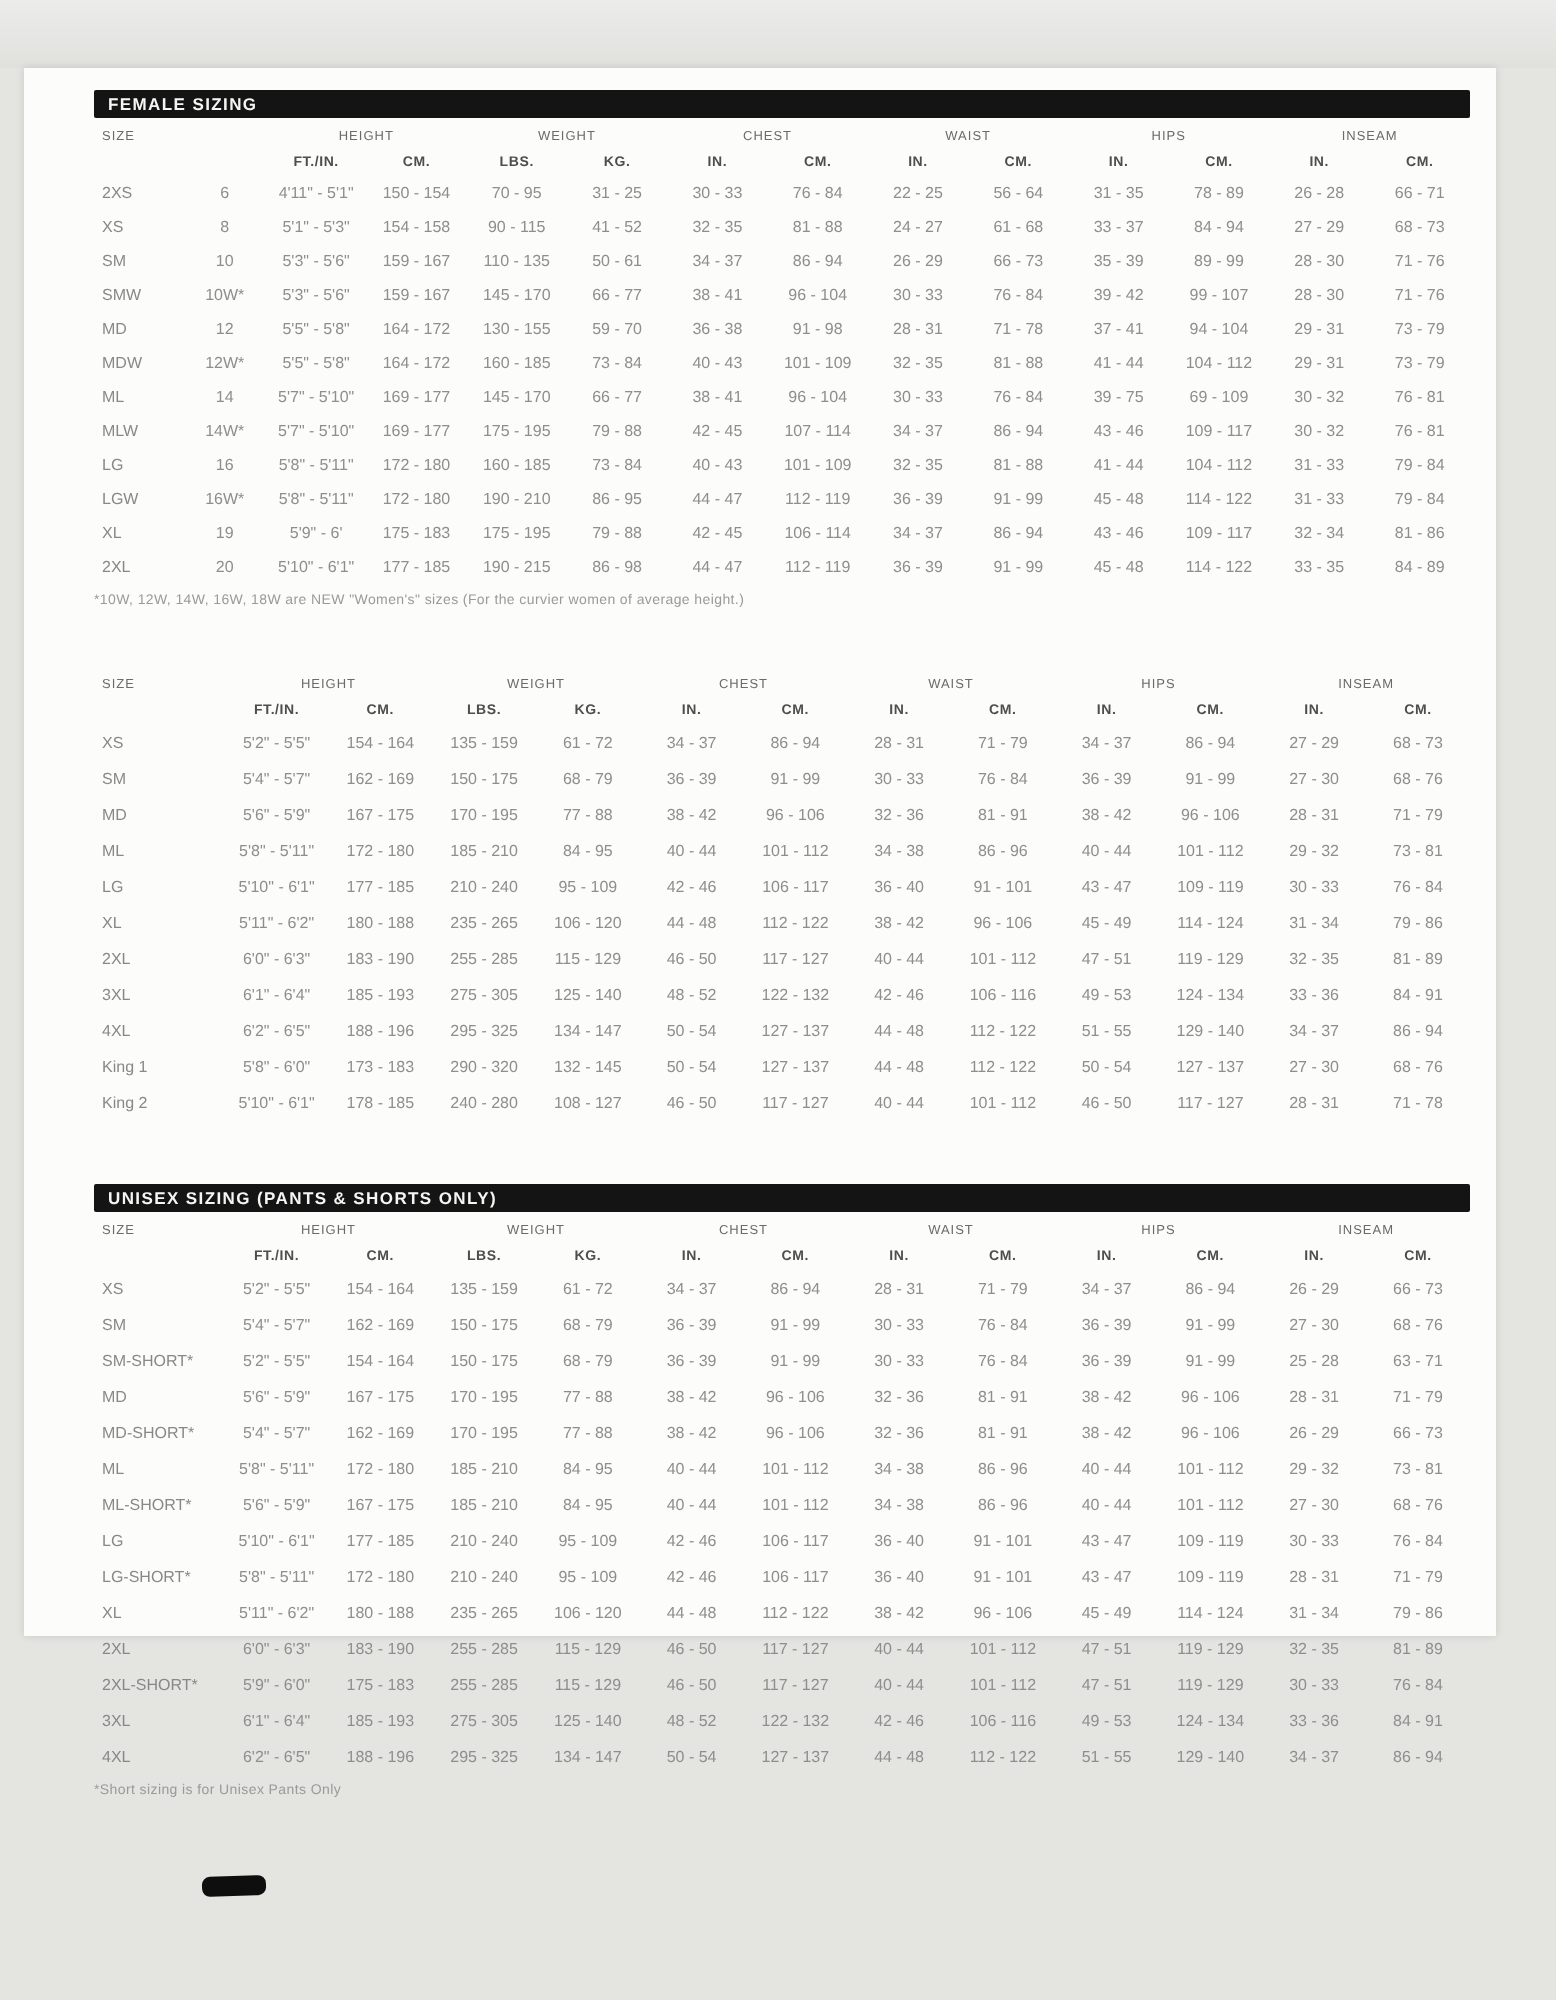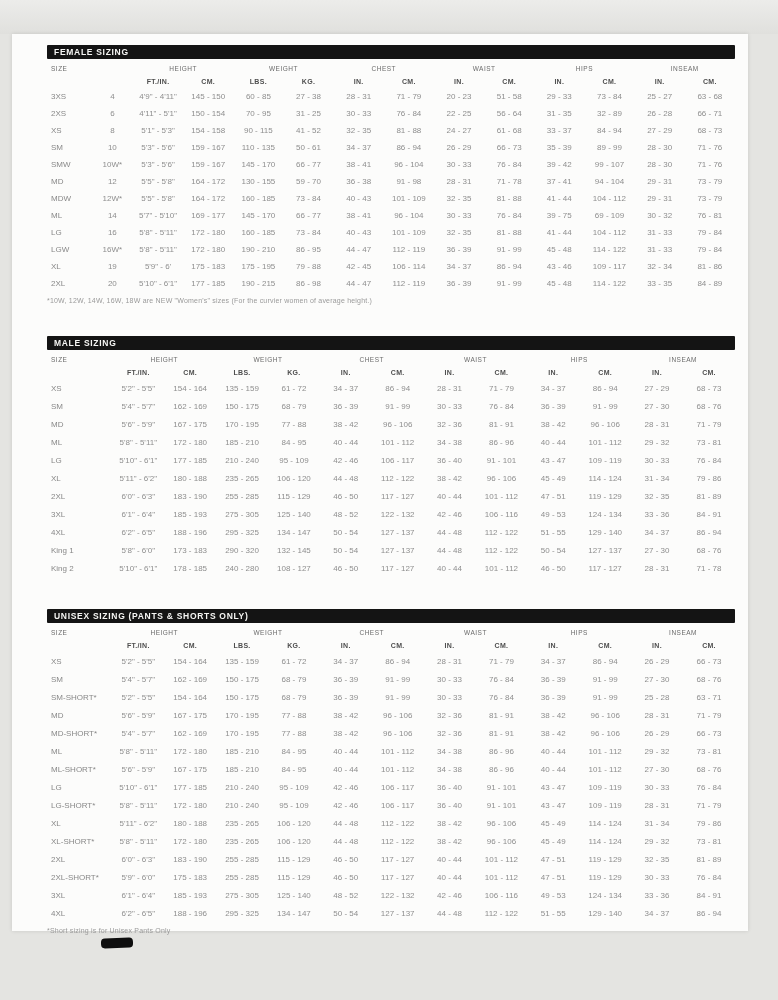--- a/index.html
+++ b/index.html
@@ -1,20 +1,20 @@
 <!DOCTYPE html>
 <html><head>
 <meta charset="utf-8">
 <style>
   html,body{margin:0;padding:0;}
   .scan{position:relative;width:778px;height:1000px;background:#e4e4e1;overflow:hidden;
         font-family:"Liberation Sans", sans-serif;}
   .scan::before{content:"";position:absolute;left:0;top:0;width:778px;height:34px;
         background:linear-gradient(#ececea,#e0e0dd);}
-  .page{position:absolute;left:12px;top:34px;width:736px;height:897px;background:#fcfcfb;
+  .page{position:absolute;left:12px;top:34px;width:736px;height:784px;background:#fcfcfb;
         box-sizing:border-box;padding:11px 13px 0 35px;box-shadow:0 0 4px rgba(0,0,0,.12);}
   .tbl-section{margin:0 0 32px 0;}
   .title-bar{height:14px;line-height:14px;background:#141414;color:#f5f5f3;font-size:8.5px;
         font-weight:bold;letter-spacing:.7px;padding-left:7px;border-radius:1px;}
   table.sizing{width:100%;border-collapse:collapse;table-layout:fixed;margin-top:3px;}
   tr.group-row th{font-size:6.5px;font-weight:normal;color:#6b6b6b;letter-spacing:.5px;
         height:13px;text-align:center;padding:0;}
   tr.group-row th.g-size{text-align:left;padding-left:4px;}
   tr.sub-row th{font-size:7px;font-weight:bold;color:#4e4e4e;letter-spacing:.3px;height:13px;
         text-align:center;padding:0;}
@@ -65,48 +65,32 @@
               <th>IN.</th>
               <th>CM.</th>
               <th>IN.</th>
               <th>CM.</th>
               <th>IN.</th>
               <th>CM.</th>
             </tr>
         </thead>
         <tbody>
             <tr>
-              <td class="size-col">3XS</td>
-              <td>4</td>
-              <td>4'9" - 4'11"</td>
-              <td>145 - 150</td>
-              <td>60 - 85</td>
-              <td>27 - 38</td>
-              <td>28 - 31</td>
-              <td>71 - 79</td>
-              <td>20 - 23</td>
-              <td>51 - 58</td>
-              <td>29 - 33</td>
-              <td>73 - 84</td>
-              <td>25 - 27</td>
-              <td>63 - 68</td>
-            </tr>
-            <tr>
               <td class="size-col">2XS</td>
               <td>6</td>
               <td>4'11" - 5'1"</td>
               <td>150 - 154</td>
               <td>70 - 95</td>
               <td>31 - 25</td>
               <td>30 - 33</td>
               <td>76 - 84</td>
               <td>22 - 25</td>
               <td>56 - 64</td>
               <td>31 - 35</td>
-              <td>32 - 89</td>
+              <td>78 - 89</td>
               <td>26 - 28</td>
               <td>66 - 71</td>
             </tr>
             <tr>
               <td class="size-col">XS</td>
               <td>8</td>
               <td>5'1" - 5'3"</td>
               <td>154 - 158</td>
               <td>90 - 115</td>
               <td>41 - 52</td>
@@ -193,20 +177,36 @@
               <td>38 - 41</td>
               <td>96 - 104</td>
               <td>30 - 33</td>
               <td>76 - 84</td>
               <td>39 - 75</td>
               <td>69 - 109</td>
               <td>30 - 32</td>
               <td>76 - 81</td>
             </tr>
             <tr>
+              <td class="size-col">MLW</td>
+              <td>14W*</td>
+              <td>5'7" - 5'10"</td>
+              <td>169 - 177</td>
+              <td>175 - 195</td>
+              <td>79 - 88</td>
+              <td>42 - 45</td>
+              <td>107 - 114</td>
+              <td>34 - 37</td>
+              <td>86 - 94</td>
+              <td>43 - 46</td>
+              <td>109 - 117</td>
+              <td>30 - 32</td>
+              <td>76 - 81</td>
+            </tr>
+            <tr>
               <td class="size-col">LG</td>
               <td>16</td>
               <td>5'8" - 5'11"</td>
               <td>172 - 180</td>
               <td>160 - 185</td>
               <td>73 - 84</td>
               <td>40 - 43</td>
               <td>101 - 109</td>
               <td>32 - 35</td>
               <td>81 - 88</td>
@@ -262,23 +262,20 @@
               <td>114 - 122</td>
               <td>33 - 35</td>
               <td>84 - 89</td>
             </tr>
           </tbody>
       </table>
       <div class="footnote">*10W, 12W, 14W, 16W, 18W are NEW "Women's" sizes (For the curvier women of average height.)</div>
     </section>
 
     <section class="tbl-section">
-      <div class="title-bar">
-        <span>MALE SIZING</span>
-      </div>
       <table class="sizing t-male">
         <colgroup>
             <col style="width:9.5%">
             <col span="12">
           </colgroup>
         <thead>
           <tr class="group-row">
               <th class="g-size">SIZE</th>
               <th colspan="2">HEIGHT</th>
               <th colspan="2">WEIGHT</th>
@@ -653,35 +650,20 @@
               <td>44 - 48</td>
               <td>112 - 122</td>
               <td>38 - 42</td>
               <td>96 - 106</td>
               <td>45 - 49</td>
               <td>114 - 124</td>
               <td>31 - 34</td>
               <td>79 - 86</td>
             </tr>
             <tr>
-              <td class="size-col">XL-SHORT*</td>
-              <td>5'8" - 5'11"</td>
-              <td>172 - 180</td>
-              <td>235 - 265</td>
-              <td>106 - 120</td>
-              <td>44 - 48</td>
-              <td>112 - 122</td>
-              <td>38 - 42</td>
-              <td>96 - 106</td>
-              <td>45 - 49</td>
-              <td>114 - 124</td>
-              <td>29 - 32</td>
-              <td>73 - 81</td>
-            </tr>
-            <tr>
               <td class="size-col">2XL</td>
               <td>6'0" - 6'3"</td>
               <td>183 - 190</td>
               <td>255 - 285</td>
               <td>115 - 129</td>
               <td>46 - 50</td>
               <td>117 - 127</td>
               <td>40 - 44</td>
               <td>101 - 112</td>
               <td>47 - 51</td>

